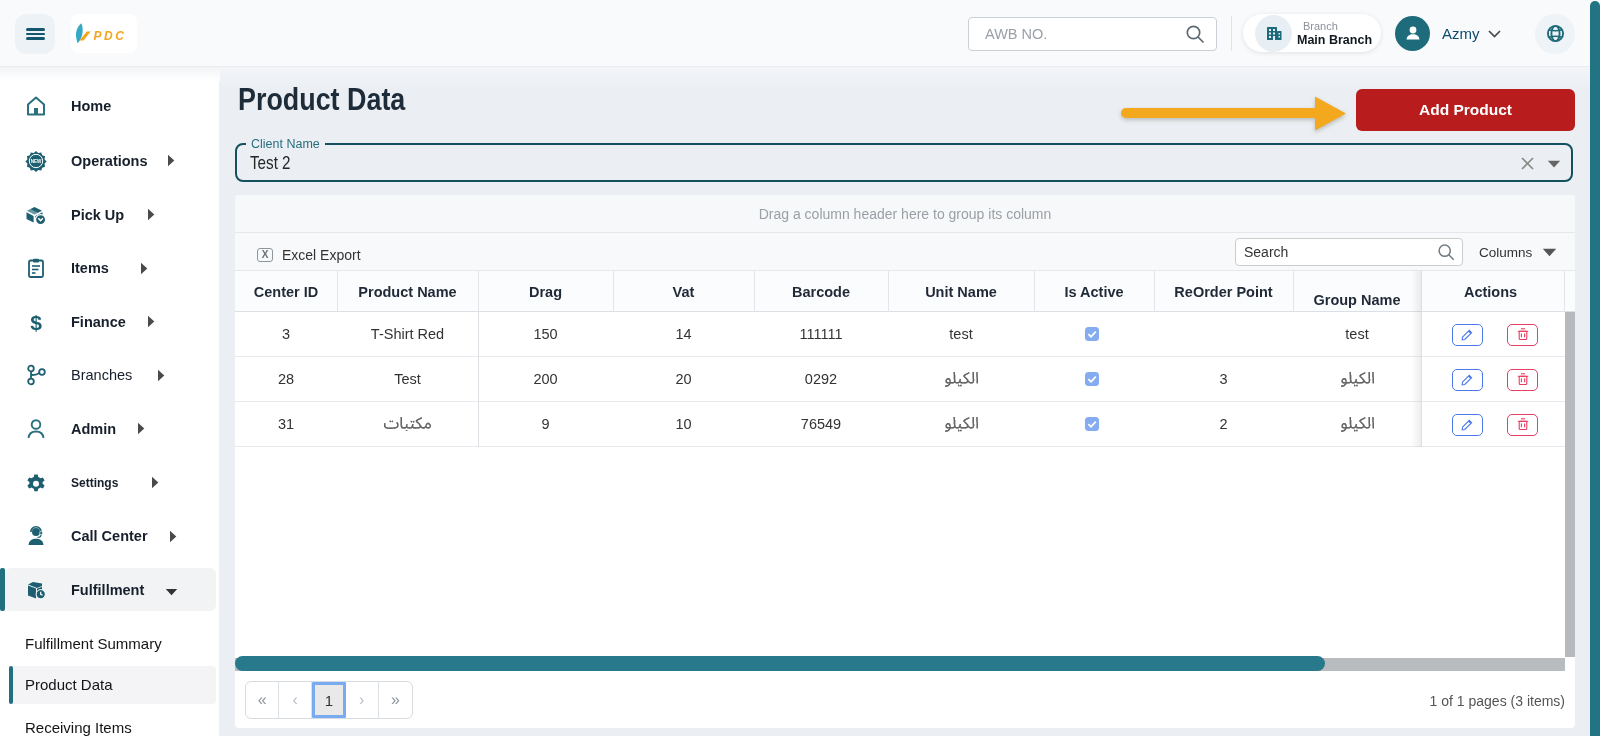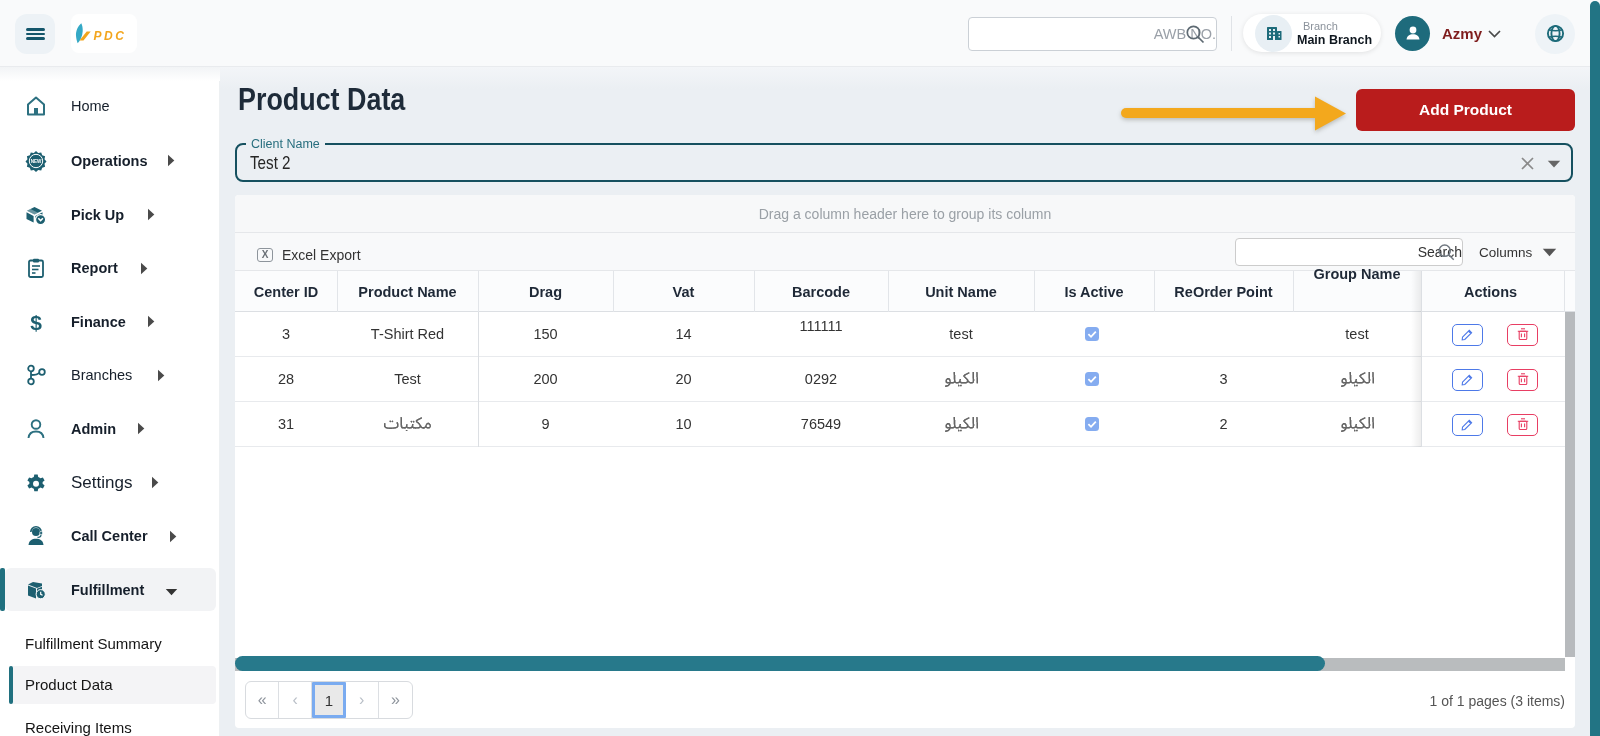--- a/index.html
+++ b/index.html
@@ -1,19 +1,19 @@
 <!DOCTYPE html>
 <html><head><meta charset="utf-8">
 <style>
   * { margin:0; padding:0; box-sizing:border-box; }
   html,body { width:1600px; height:736px; overflow:hidden; }
   body { font-family:"Liberation Sans",sans-serif; background:#ebeff3; position:relative; }
   .abs { position:absolute; }
   .ctr { display:flex; align-items:center; justify-content:center; }
-  .vc { display:flex; align-items:center;justify-content:flex-end; }
+  .vc { display:flex; align-items:center; }
   .hl { font-size:14.5px; font-weight:bold; color:#1f2937; z-index:3; }
   .dc { font-size:14.5px; color:#333; z-index:3; }
   .ckb { width:14px; height:14px; border-radius:3.5px; background:#85acf0; z-index:3; display:flex; align-items:center; justify-content:center; }
   .eb { width:31px; height:22px; border:1.5px solid #4d79e8; border-radius:5px; z-index:4; display:flex; align-items:center; justify-content:center; background:#fff; }
   .db { width:31px; height:22px; border:1.5px solid #e83e63; border-radius:5px; z-index:4; display:flex; align-items:center; justify-content:center; background:#fff; }
 
 </style></head>
 <body>
 
 <div class="abs" style="left:0;top:0;width:1600px;height:67px;background:#f9fafb;border-bottom:1px solid #e9ebee;z-index:5"></div>
@@ -62,21 +62,21 @@
 </div>
 <div class="abs" style="left:1303px;top:20px;font-size:11px;color:#8b929b;z-index:7">Branch</div>
 <div class="abs" style="left:1297px;top:33px;font-size:12.5px;font-weight:bold;color:#101820;z-index:7">Main Branch</div>
 
 <div class="abs ctr" style="left:1395px;top:15.5px;width:35px;height:35px;border-radius:50%;background:#1e6b7c;z-index:6">
   <svg width="18" height="18" viewBox="0 0 18 18">
     <circle cx="9" cy="6" r="3.4" fill="#fff"></circle>
     <path d="M2.5,15.5 C3,11.8 5.6,10.3 9,10.3 C12.4,10.3 15,11.8 15.5,15.5 Z" fill="#fff"></path>
   </svg>
 </div>
-<div class="abs vc" style="left:1442px;top:24px;height:18px;font-size:15px;font-weight:bold;color:#7f1d1d;z-index:6">Azmy</div>
+<div class="abs vc" style="left:1442px;top:24px;height:18px;font-size:15px;font-weight:normal;color:#0c4a6e;z-index:6">Azmy</div>
 <svg class="abs" style="left:1487px;top:29px;z-index:6" width="15" height="10" viewBox="0 0 15 10">
   <polyline points="2,2 7.5,7.5 13,2" fill="none" stroke="#4a4a4a" stroke-width="1.7"></polyline>
 </svg>
 
 <div class="abs ctr" style="left:1535px;top:13.5px;width:40px;height:40px;border-radius:50%;background:#eef3f7;z-index:6">
   <svg width="19" height="19" viewBox="0 0 19 19">
     <g fill="none" stroke="#1d6b7a" stroke-width="1.9">
       <circle cx="9.5" cy="9.5" r="7.6"></circle>
       <ellipse cx="9.5" cy="9.5" rx="4.1" ry="7.6"></ellipse>
       <path d="M2.7,5.7 Q9.5,7.9 16.3,5.7 M2.7,13.3 Q9.5,11.1 16.3,13.3" stroke-width="1.6"></path>
@@ -89,28 +89,28 @@
 <div class="abs" style="left:220px;top:67px;width:1370px;height:22px;background:linear-gradient(#f3f5f8,#ebeff3);z-index:0"></div>
 
 <div class="abs" style="left:0;top:67px;width:220px;height:669px;background:#fff;border-right:1px solid #edf0f2;z-index:4"></div>
 <div class="abs" style="left:0;top:67px;width:220px;height:14px;background:linear-gradient(#f2f4f6,#fff);z-index:4"></div>
 
 <div class="abs" style="left:4.5px;top:568px;width:211px;height:43px;background:#f2f3f5;border-radius:6px;z-index:4"></div>
 <div class="abs" style="left:0;top:568px;width:4.5px;height:43px;background:#20707f;border-radius:2px;z-index:5"></div>
 <div class="abs" style="left:9px;top:666px;width:207px;height:38px;background:#f4f4f6;border-radius:4px;z-index:4"></div>
 <div class="abs" style="left:9px;top:666px;width:4px;height:38px;background:#20707f;border-radius:3px;z-index:5"></div>
 
-<div class="abs vc" style="left:71px;top:97px;height:18px;font-size:14.5px;font-weight:normal;color:#161f2b;z-index:5">Home</div>
+<div class="abs vc" style="left:71px;top:97px;height:18px;font-size:14.5px;font-weight:bold;color:#161f2b;z-index:5">Home</div>
 <div class="abs vc" style="left:71px;top:151.5px;height:18px;font-size:14.5px;font-weight:bold;color:#161f2b;z-index:5">Operations</div>
 <div class="abs vc" style="left:71px;top:205.5px;height:18px;font-size:14.5px;font-weight:bold;color:#161f2b;z-index:5">Pick Up</div>
-<div class="abs vc" style="left:71px;top:259px;height:18px;font-size:14.5px;font-weight:bold;color:#161f2b;z-index:5">Report</div>
+<div class="abs vc" style="left:71px;top:259px;height:18px;font-size:14.5px;font-weight:bold;color:#161f2b;z-index:5">Items</div>
 <div class="abs vc" style="left:71px;top:312.5px;height:18px;font-size:14.5px;font-weight:bold;color:#161f2b;z-index:5">Finance</div>
 <div class="abs vc" style="left:71px;top:366px;height:18px;font-size:14.5px;font-weight:normal;color:#161f2b;z-index:5">Branches</div>
 <div class="abs vc" style="left:71px;top:419.5px;height:18px;font-size:14.5px;font-weight:bold;color:#161f2b;z-index:5">Admin</div>
-<div class="abs vc" style="left:71px;top:473.5px;height:18px;font-size:17px;font-weight:normal;color:#161f2b;z-index:5">Settings</div>
+<div class="abs vc" style="left:71px;top:473.5px;height:18px;font-size:12px;font-weight:bold;color:#161f2b;z-index:5">Settings</div>
 <div class="abs vc" style="left:71px;top:527px;height:18px;font-size:14.5px;font-weight:bold;color:#161f2b;z-index:5">Call Center</div>
 <div class="abs vc" style="left:71px;top:580.5px;height:18px;font-size:14.5px;font-weight:bold;color:#161f2b;z-index:5">Fulfillment</div>
 
 <div class="abs vc" style="left:25px;top:634px;height:18px;font-size:15px;color:#141414;z-index:5">Fulfillment Summary</div>
 <div class="abs vc" style="left:25px;top:675.5px;height:18px;font-size:15px;color:#141414;z-index:5">Product Data</div>
 <div class="abs vc" style="left:25px;top:718px;height:18px;font-size:15px;color:#141414;z-index:5">Receiving Items</div>
 
 <svg class="abs" style="left:166.5px;top:154px;z-index:5" width="8" height="13" viewBox="0 0 8 13">
     <path d="M1,.8 L7.3,6.5 L1,12.2 Z" fill="#4a4a4a"></path>
   </svg>
@@ -257,36 +257,36 @@
 <div class="abs" style="left:1564px;top:271px;width:1px;height:41px;background:#e2e5e9;z-index:3"></div>
 
 <div class="abs ctr hl" style="left:235px;top:271px;width:102px;height:41px">Center ID</div>
 <div class="abs ctr hl" style="left:337px;top:271px;width:141px;height:41px">Product Name</div>
 <div class="abs ctr hl" style="left:478px;top:271px;width:135px;height:41px">Drag</div>
 <div class="abs ctr hl" style="left:613px;top:271px;width:141px;height:41px">Vat</div>
 <div class="abs ctr hl" style="left:754px;top:271px;width:134px;height:41px">Barcode</div>
 <div class="abs ctr hl" style="left:888px;top:271px;width:146px;height:41px">Unit Name</div>
 <div class="abs ctr hl" style="left:1034px;top:271px;width:120px;height:41px">Is Active</div>
 <div class="abs ctr hl" style="left:1154px;top:271px;width:139px;height:41px">ReOrder Point</div>
-<div class="abs ctr hl" style="left:1293px;top:253px;width:128px;height:41px">Group Name</div>
+<div class="abs ctr hl" style="left:1293px;top:279px;width:128px;height:41px">Group Name</div>
 <div class="abs ctr hl" style="left:1421px;top:271px;width:139px;height:41px">Actions</div>
 
 <div class="abs" style="left:235px;top:356px;width:1340px;height:1px;background:#e8eaed;z-index:2"></div>
 <div class="abs" style="left:235px;top:401px;width:1340px;height:1px;background:#e8eaed;z-index:2"></div>
 <div class="abs" style="left:235px;top:446px;width:1340px;height:1px;background:#e8eaed;z-index:2"></div>
 
 <div class="abs" style="left:478px;top:312px;width:1px;height:135px;background:#dcdfe3;z-index:3"></div>
 <div class="abs" style="left:1421px;top:271px;width:1px;height:176px;background:#dcdfe3;z-index:3"></div>
 <div class="abs" style="left:1411px;top:271px;width:10px;height:176px;background:linear-gradient(to right,rgba(0,0,0,0),rgba(0,0,0,.07));z-index:3"></div>
 
 <div class="abs ctr dc" style="left:235px;top:312px;width:102px;height:44px">3</div>
 <div class="abs ctr dc" style="left:337px;top:312px;width:141px;height:44px">T-Shirt Red</div>
 <div class="abs ctr dc" style="left:478px;top:312px;width:135px;height:44px">150</div>
 <div class="abs ctr dc" style="left:613px;top:312px;width:141px;height:44px">14</div>
-<div class="abs ctr dc" style="left:754px;top:304px;width:134px;height:44px">111111</div>
+<div class="abs ctr dc" style="left:754px;top:312px;width:134px;height:44px">111111</div>
 <div class="abs ctr dc" style="left:888px;top:312px;width:146px;height:44px">test</div>
 <div class="abs ctr dc" style="left:1293px;top:312px;width:128px;height:44px">test</div>
 
 <div class="abs ctr dc" style="left:235px;top:357px;width:102px;height:44px">28</div>
 <div class="abs ctr dc" style="left:337px;top:357px;width:141px;height:44px">Test</div>
 <div class="abs ctr dc" style="left:478px;top:357px;width:135px;height:44px">200</div>
 <div class="abs ctr dc" style="left:613px;top:357px;width:141px;height:44px">20</div>
 <div class="abs ctr dc" style="left:754px;top:357px;width:134px;height:44px">0292</div>
 <div class="abs ctr" style="left:888px;top:357px;width:146px;height:44px;z-index:3">
     <svg width="33" height="15" viewBox="0 0 66 30">

